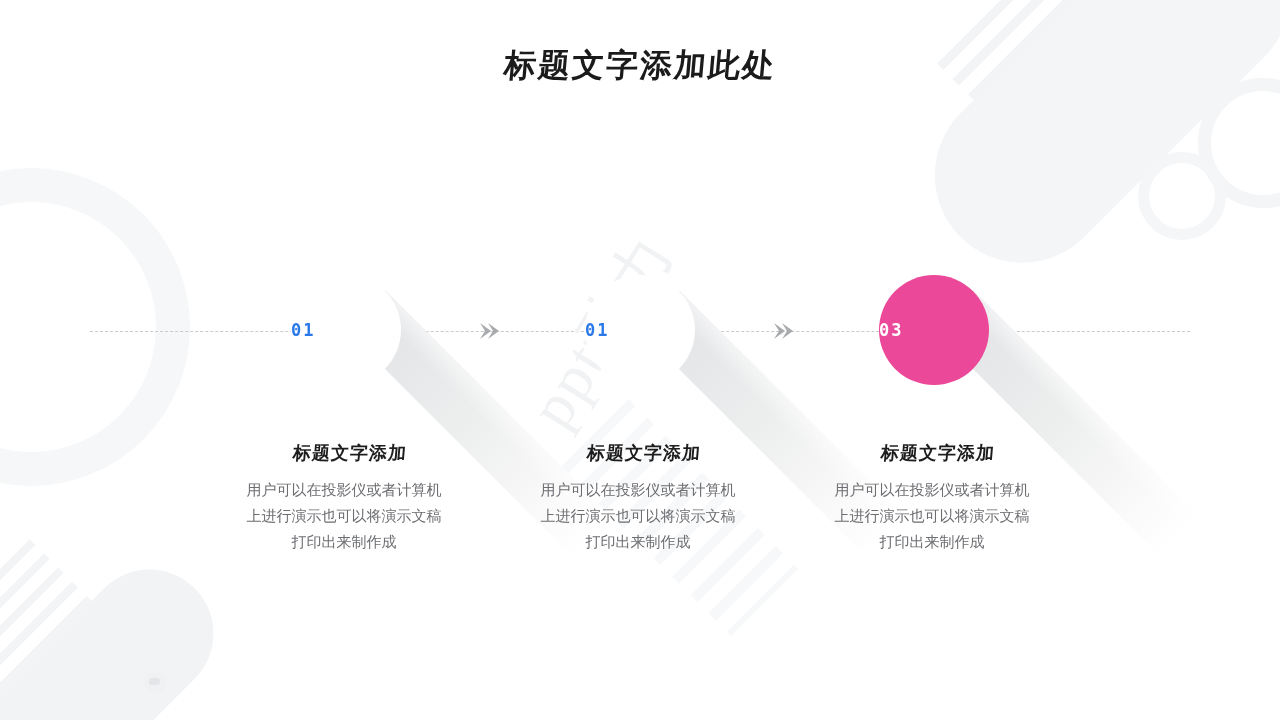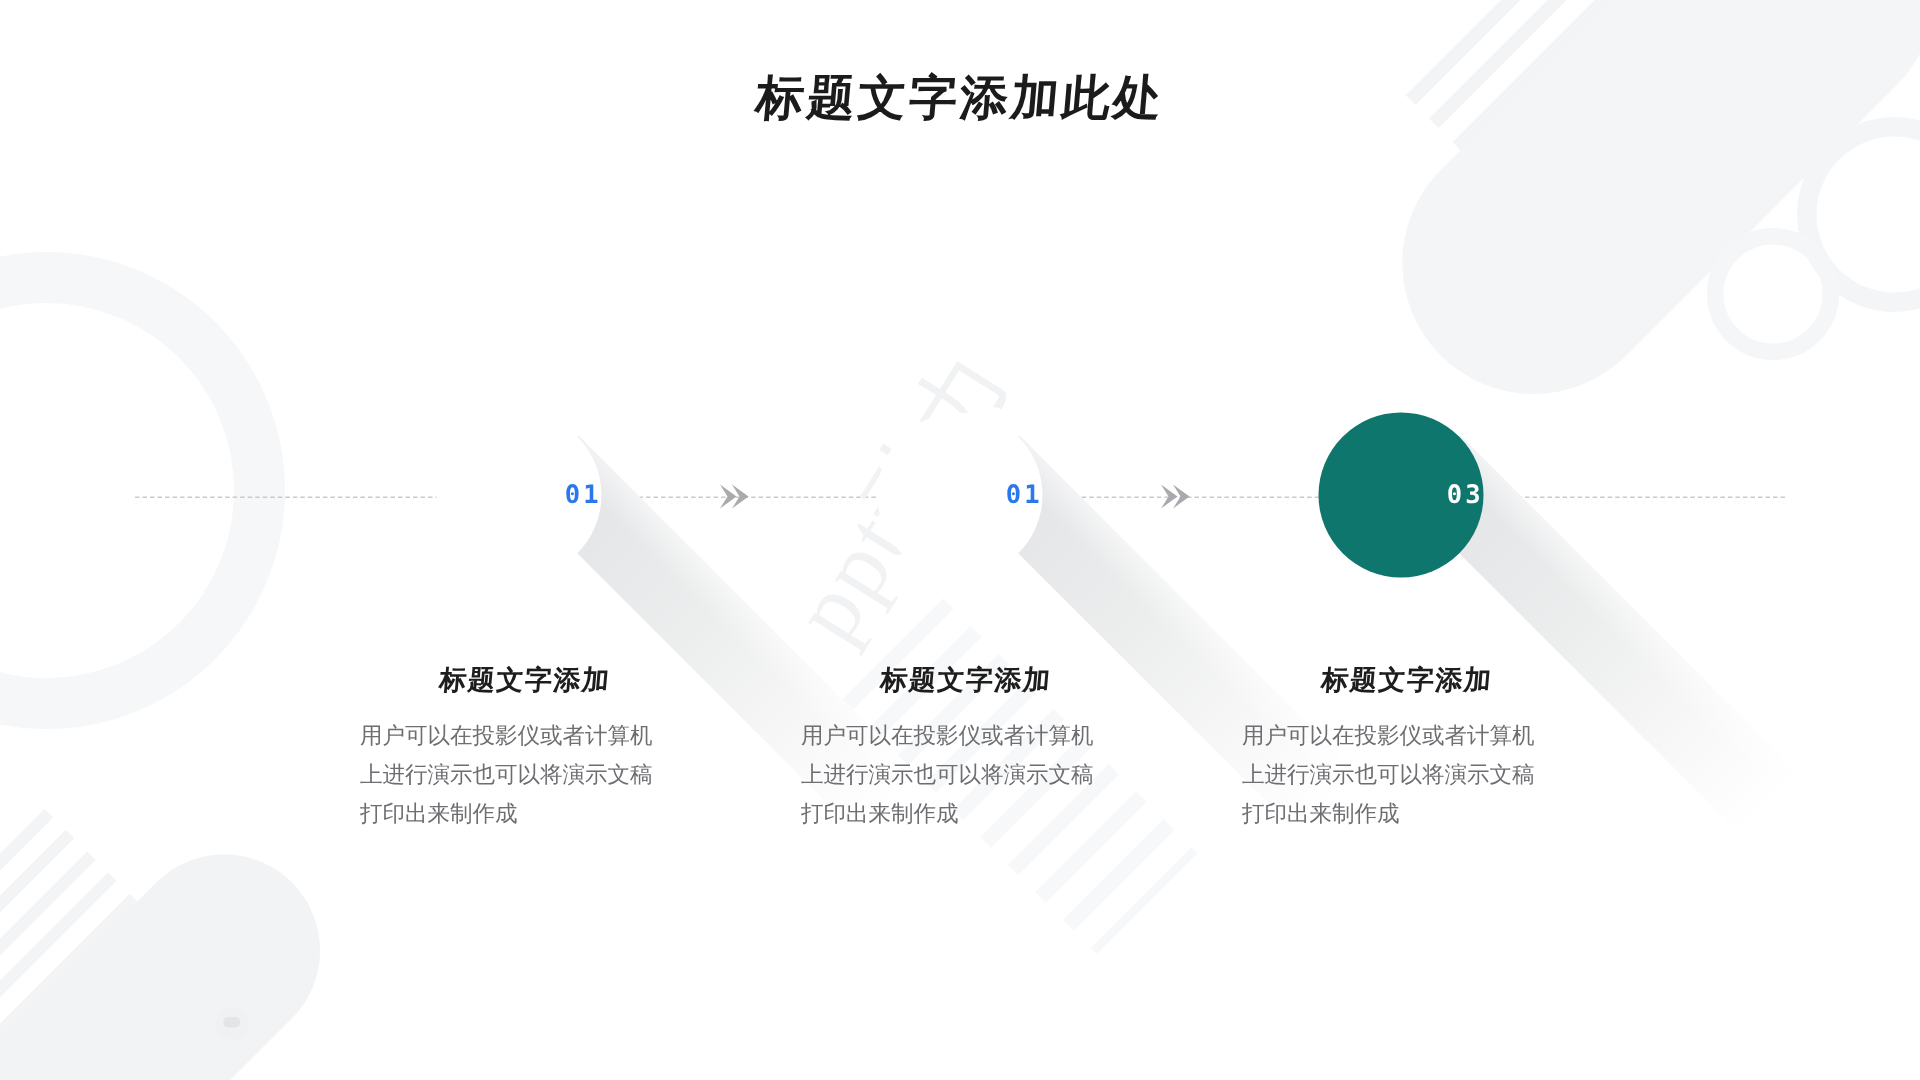--- a/index.html
+++ b/index.html
@@ -167,34 +167,34 @@
   .node {
     position: absolute;
     width: 110px;
     height: 110px;
     border-radius: 50%;
     top: 275px;
   }
   .node .num {
     position: absolute;
     width: 100%;
-    text-align: right;
+    text-align: left;
     top: 50%;
     transform: translateY(-50%);
     font-size: 17px;
     letter-spacing: 2px;
     font-family: "DejaVu Sans Mono", "Liberation Mono", monospace;
     font-weight: bold;
   }
   .node.plain {
     background: #ffffff;
   }
   .node.plain .num { color: #2a78ea; }
   .node.accent {
-    background: #0f766e;
+    background: #ec4899;
   }
   .node.accent .num { color: #ffffff; }
 
   
   .longshadow {
     position: absolute;
     top: 330px;
     width: 56px;
     height: 320px;
     transform-origin: top left;
@@ -235,20 +235,21 @@
     transform: skewX(-5deg);
     font-family: "DejaVu Sans", "Liberation Sans", sans-serif;
   }
   .block-body {
     font-size: 15px;
     line-height: 26px;
     color: #6d6e72;
     margin: 0;
     width: 208px;
     font-family: "DejaVu Sans", "Liberation Sans", sans-serif;
+    text-align: center;
   }
 </style>
 </head>
 <body>
 
 <div id="slide">
 
   <div class="bg-layer">
     <div class="deco stripes-tr"></div>
     <div class="deco deco-capsule-tr"></div>

